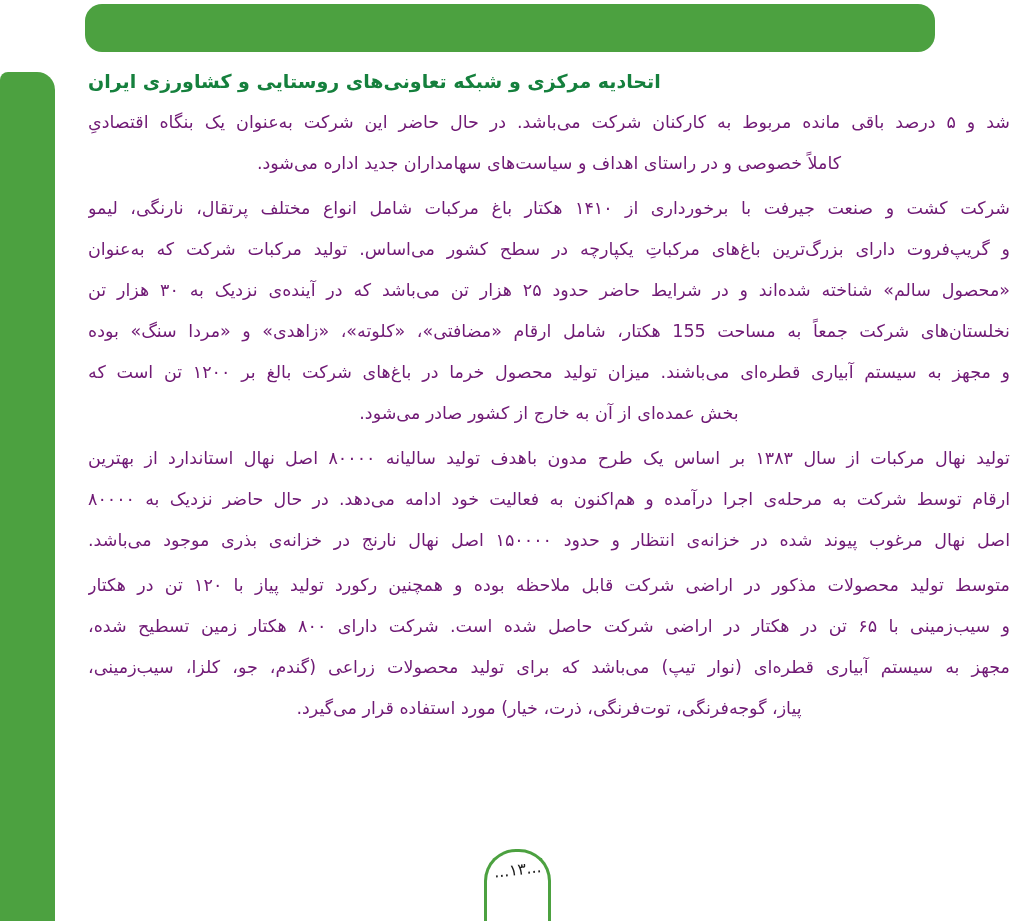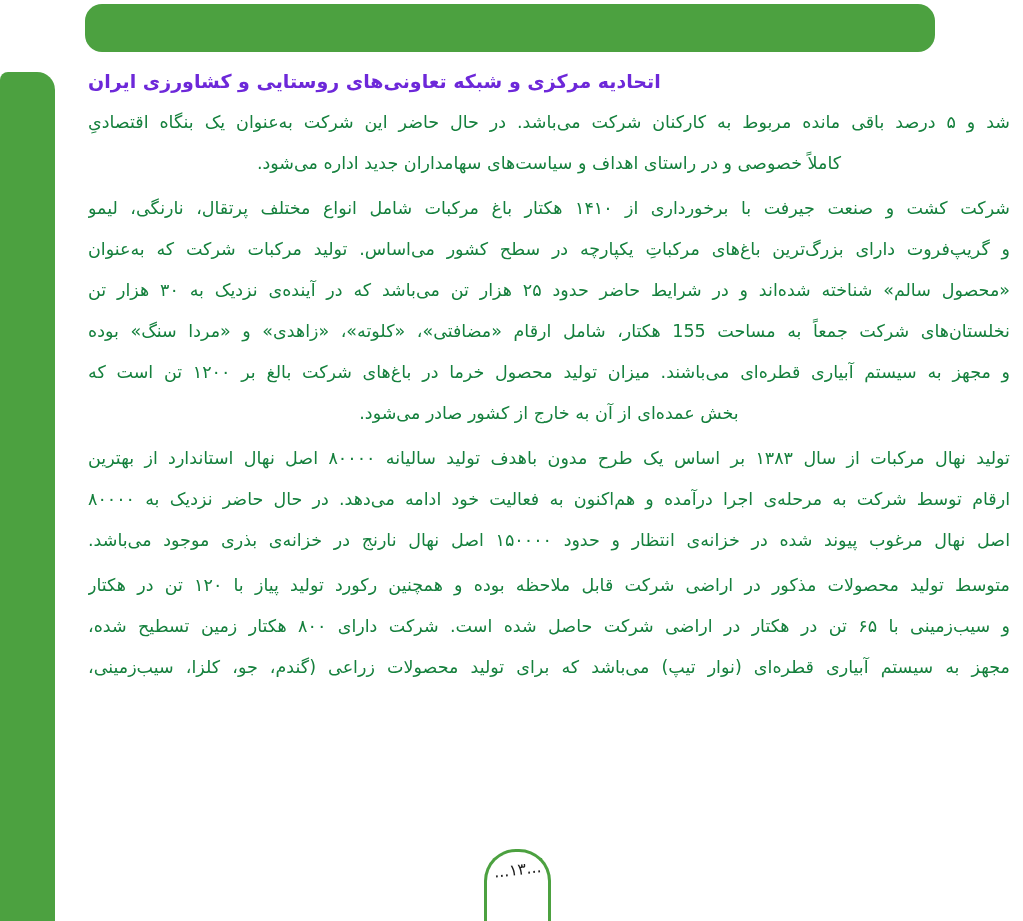--- a/index.html
+++ b/index.html
@@ -23,28 +23,28 @@
     width:850px; height:48px;
     border-radius:17px;
   }
   .running-title{
     position:absolute;
     left:88px; top:70px;
     direction:rtl;
     white-space:nowrap;
     font-weight:bold;
     font-size:19px;
-    color:#6d28d9;
+    color:#15803d;
   }
   .body-text{
     position:absolute;
     left:88px; top:102px;
     width:922px;
     direction:rtl;
-    color:#15803d;
+    color:#701a75;
     font-size:17.5px;
   }
   .paragraph{margin:0 0 4px 0;}
   .text-line{
     height:41px;
     line-height:41px;
     text-align:justify;
     text-align-last:justify;
     overflow:hidden;
   }
@@ -94,20 +94,21 @@
       </div>
       <div class="paragraph">
         <div class="text-line">تولید نهال مرکبات از سال ۱۳۸۳ بر اساس یک طرح مدون باهدف تولید سالیانه ۸۰۰۰۰ اصل نهال استاندارد از بهترین</div>
         <div class="text-line">ارقام توسط شرکت به مرحله‌ی اجرا درآمده و هم‌اکنون به فعالیت خود ادامه می‌دهد. در حال حاضر نزدیک به ۸۰۰۰۰</div>
         <div class="text-line">اصل نهال مرغوب پیوند شده در خزانه‌ی انتظار و حدود ۱۵۰۰۰۰ اصل نهال نارنج در خزانه‌ی بذری موجود می‌باشد.</div>
       </div>
       <div class="paragraph">
         <div class="text-line">متوسط تولید محصولات مذکور در اراضی شرکت قابل ملاحظه بوده و همچنین رکورد تولید پیاز با ۱۲۰ تن در هکتار</div>
         <div class="text-line">و سیب‌زمینی با ۶۵ تن در هکتار در اراضی شرکت حاصل شده است. شرکت دارای ۸۰۰ هکتار زمین تسطیح شده،</div>
         <div class="text-line">مجهز به سیستم آبیاری قطره‌ای (نوار تیپ) می‌باشد که برای تولید محصولات زراعی (گندم، جو، کلزا، سیب‌زمینی،</div>
+        <div class="text-line short-last">پیاز، گوجه‌فرنگی، توت‌فرنگی، ذرت، خیار) مورد استفاده قرار می‌گیرد.</div>
       </div>
     </div>
 
   <div class="page-number-pill" style="border-color: rgb(76, 161, 64);">
     <div class="page-number">...۱۳...</div>
   </div>
 
 </div>
 
 </body></html>

